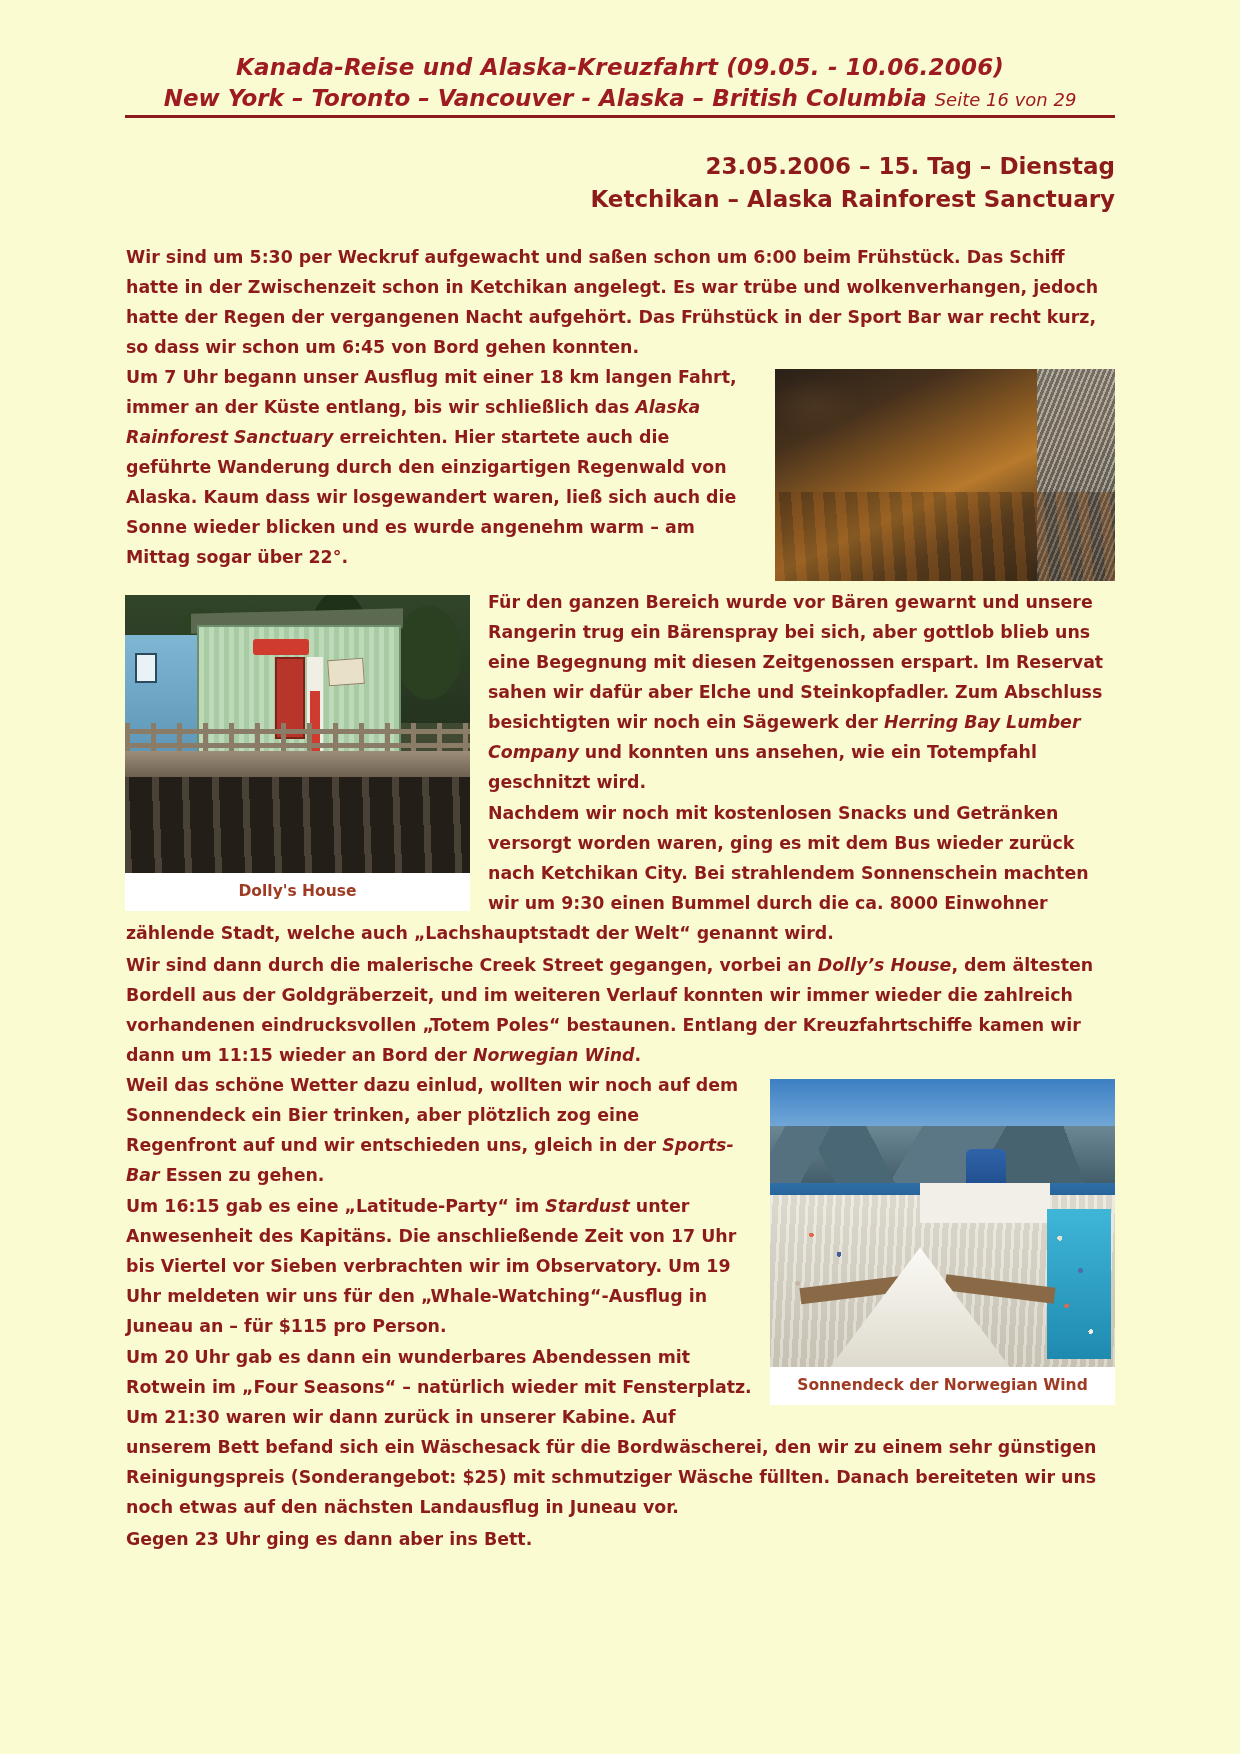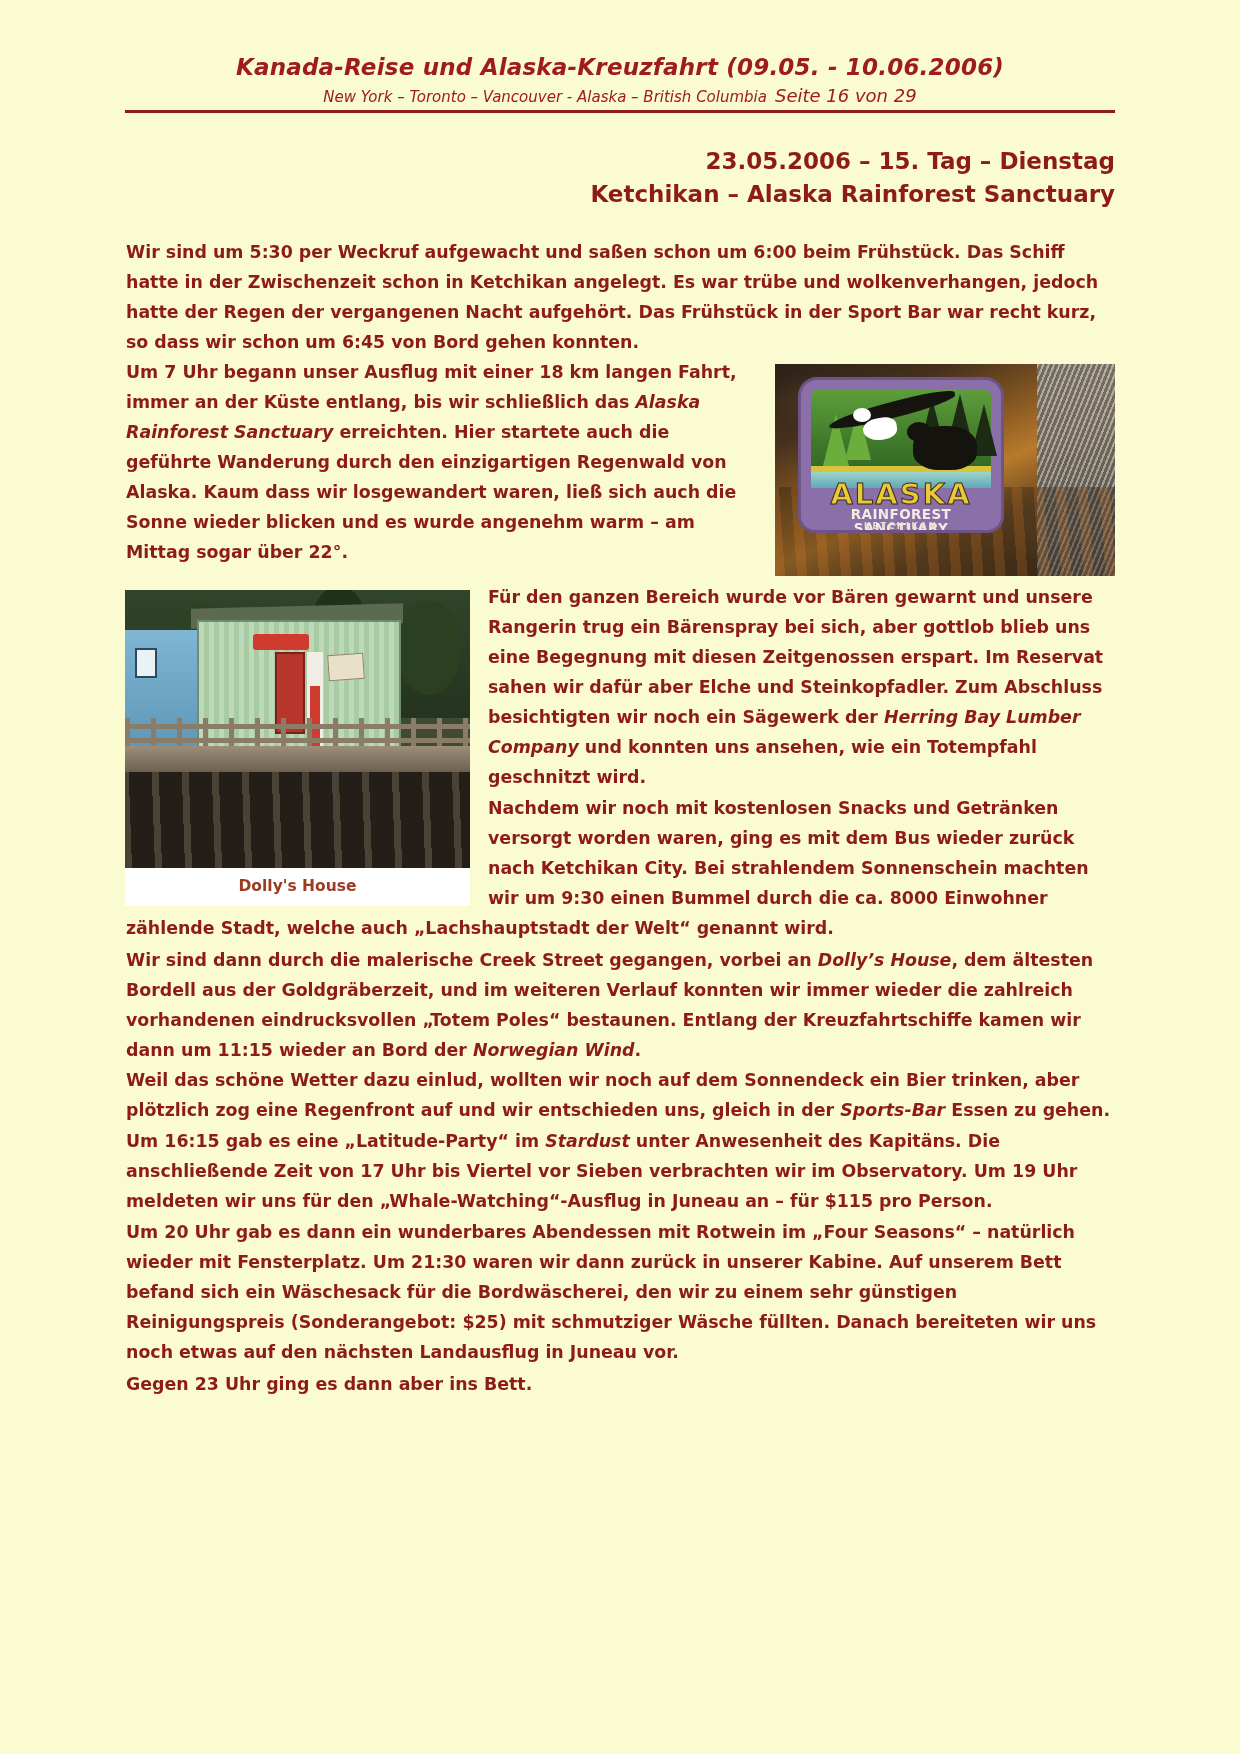--- a/index.html
+++ b/index.html
@@ -38,23 +38,23 @@
     line-height: 1.35;
     white-space: nowrap;
   }
   .header-line2-wrap {
     border-bottom: 3.5px solid #8E1B1B;
     padding-bottom: 4px;
     margin-top: 2px;
     display: block;
   }
   .header-line2 {
-    font-weight: normal;
+    font-weight: bold;
     font-style: italic;
-    font-size: 15px;
+    font-size: 23px;
     color: #9E1B22;
     white-space: nowrap;
     display: inline-block;
   }
   .header-page {
     font-weight: normal;
     font-style: italic;
     font-size: 18px;
     color: #9E1B22;
     margin-left: 8px;
@@ -416,38 +416,20 @@
   </div>
 
   <div class="body-text">
 
     <p class="para top-gap">Wir sind um 5:30 per Weckruf aufgewacht und saßen schon um 6:00 beim Frühstück. Das Schiff hatte in der Zwischenzeit schon in Ketchikan angelegt. Es war trübe und wolkenverhangen, jedoch hatte der Regen der vergangenen Nacht aufgehört. Das Frühstück in der Sport Bar war recht kurz, so dass wir schon um 6:45 von Bord gehen konnten.</p>
 
     <div class="fig float-right-logo">
       <div class="fig-img img-alaska">
         <div class="rockface"></div>
         <div class="water"></div>
-        <div class="badge">
-          <div class="sky"></div>
-          <div class="shoreline"></div>
-          <div class="lake"></div>
-          <div class="tree lt" style="left:22px; top:34px;"></div>
-          <div class="tree lt" style="left:44px; top:28px;"></div>
-          <div class="tree" style="left:118px; top:18px;"></div>
-          <div class="tree" style="left:146px; top:14px;"></div>
-          <div class="tree" style="left:170px; top:24px;"></div>
-          <div class="eagle-wing"></div>
-          <div class="eagle-body"></div>
-          <div class="eagle-head"></div>
-          <div class="bear"></div>
-          <div class="bear-head"></div>
-          <div class="title">ALASKA</div>
-          <div class="subtitle2">RAINFOREST SANCTUARY</div>
-          <div class="subtitle3">KETCHIKAN</div>
-        </div>
       </div>
     </div>
 
     <p class="para"><span>Um 7 Uhr begann unser Ausflug mit einer 18 km langen Fahrt, immer an der Küste entlang, bis wir schließlich das </span><em>Alaska Rainforest Sanctuary</em><span> erreichten. Hier startete auch die geführte Wanderung durch den einzigartigen Regenwald von Alaska. Kaum dass wir losgewandert waren, ließ sich auch die Sonne wieder blicken und es wurde angenehm warm – am Mittag sogar über 22°.</span></p>
 
     <div class="clearer"></div>
 
     <div class="fig float-left-dolly">
       <div class="fig-img img-dolly">
         <div class="forest"></div>
@@ -467,20 +449,36 @@
     </div>
 
     <p class="para"><span>Für den ganzen Bereich wurde vor Bären gewarnt und unsere Rangerin trug ein Bärenspray bei sich, aber gottlob blieb uns eine Begegnung mit diesen Zeitgenossen erspart. Im Reservat sahen wir dafür aber Elche und Steinkopfadler. Zum Abschluss besichtigten wir noch ein Sägewerk der </span><em>Herring Bay Lumber Company</em><span> und konnten uns ansehen, wie ein Totempfahl geschnitzt wird.</span></p>
 
     <p class="para">Nachdem wir noch mit kostenlosen Snacks und Getränken versorgt worden waren, ging es mit dem Bus wieder zurück nach Ketchikan City. Bei strahlendem Sonnenschein machten wir um 9:30 einen Bummel durch die ca. 8000 Einwohner zählende Stadt, welche auch „Lachshauptstadt der Welt“ genannt wird.</p>
 
     <div class="clearer"></div>
 
     <p class="para"><span>Wir sind dann durch die malerische Creek Street gegangen, vorbei an </span><em>Dolly’s House</em><span>, dem ältesten Bordell aus der Goldgräberzeit, und im weiteren Verlauf konnten wir immer wieder die zahlreich vorhandenen eindrucksvollen „Totem Poles“ bestaunen. Entlang der Kreuzfahrtschiffe kamen wir dann um 11:15 wieder an Bord der </span><em>Norwegian Wind</em><span>.</span></p>
 
+    <div class="fig float-right-deck">
+      <div class="fig-img img-deck">
+        <div class="sky"></div>
+        <div class="mountains"></div>
+        <div class="sea"></div>
+        <div class="deckfloor"></div>
+        <div class="funnel"></div>
+        <div class="whitestruct"></div>
+        <div class="pool"></div>
+        <div class="benchL"></div>
+        <div class="benchR"></div>
+        <div class="canopy"></div>
+        <div class="people"></div>
+      </div>
+      <div class="fig-cap">Sonnendeck der Norwegian Wind</div>
+    </div>
 
     <p class="para"><span>Weil das schöne Wetter dazu einlud, wollten wir noch auf dem Sonnendeck ein Bier trinken, aber plötzlich zog eine Regenfront auf und wir entschieden uns, gleich in der </span><em>Sports-Bar</em><span> Essen zu gehen.</span></p>
 
 
     <p class="para"><span>Um 16:15 gab es eine „Latitude-Party“ im </span><em>Stardust</em><span> unter Anwesenheit des Kapitäns. Die anschließende Zeit von 17 Uhr bis Viertel vor Sieben verbrachten wir im Observatory. Um 19 Uhr meldeten wir uns für den „Whale-Watching“-Ausflug in Juneau an – für $115 pro Person.</span></p>
 
     <p class="para">Um 20 Uhr gab es dann ein wunderbares Abendessen mit Rotwein im „Four Seasons“ – natürlich wieder mit Fensterplatz. Um 21:30 waren wir dann zurück in unserer Kabine. Auf unserem Bett befand sich ein Wäschesack für die Bordwäscherei, den wir zu einem sehr günstigen Reinigungspreis (Sonderangebot: $25) mit schmutziger Wäsche füllten. Danach bereiteten  wir uns noch etwas auf den nächsten Landausflug in Juneau vor.</p>
 
     <div class="clearer"></div>
 

